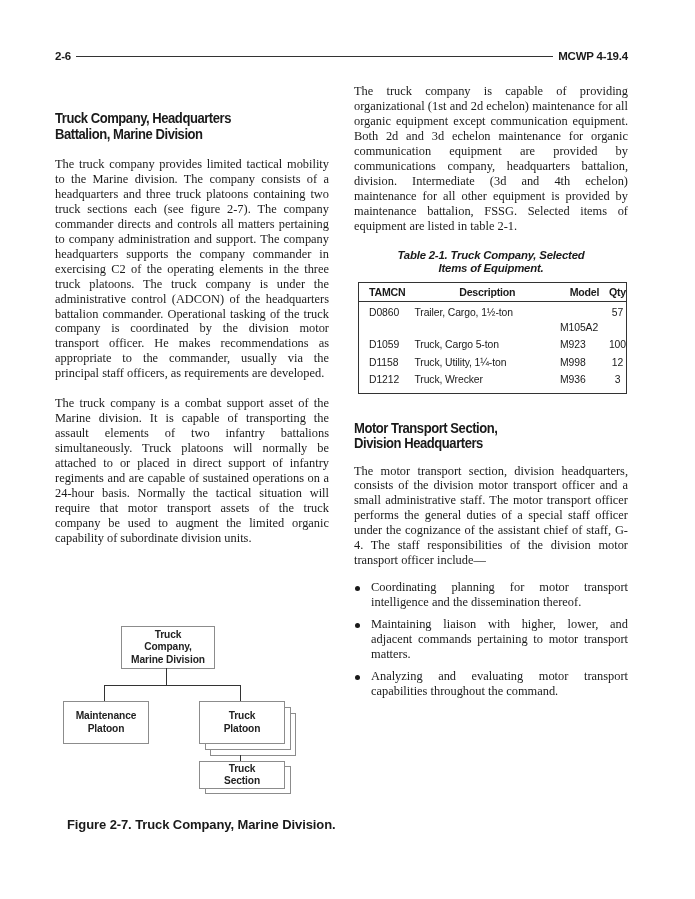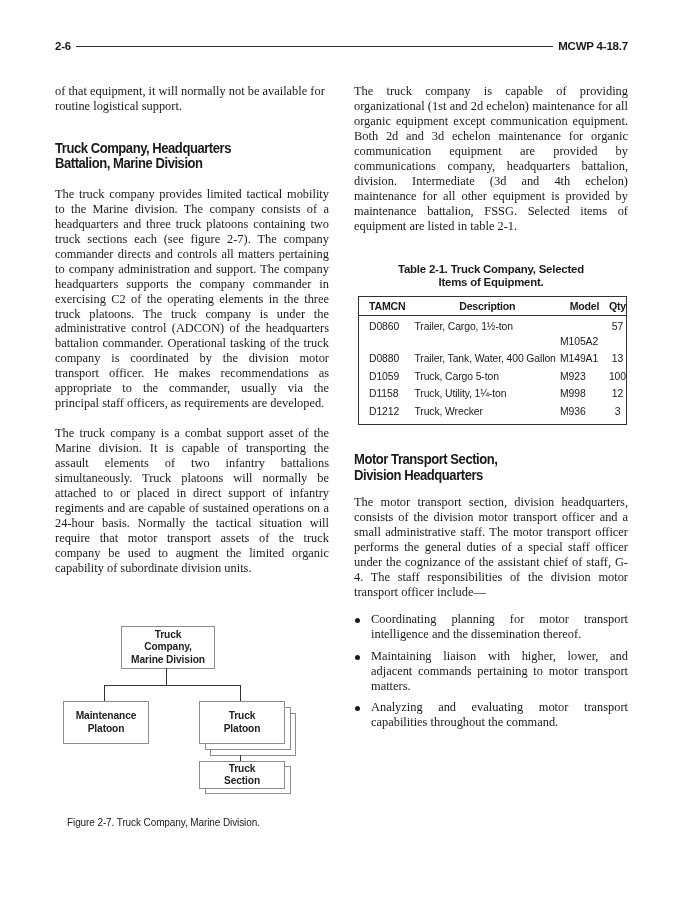--- a/index.html
+++ b/index.html
@@ -1,19 +1,19 @@
 <!DOCTYPE html>
 <html><head>
 <meta charset="utf-8">
 <style>
   html, body { margin: 0; padding: 0; background: #ffffff; }
   body { width: 695px; height: 899px; position: relative; overflow: hidden; color: #1a1a1a; }
 
   
-  .run-header { position: absolute; top: 38px; left: 55px; width: 573px; height: 16px; display: flex; align-items: center; }
+  .run-header { position: absolute; top: 48px; left: 55px; width: 573px; height: 16px; display: flex; align-items: center; }
   .run-header .pnum, .run-header .pub { font-family: "Liberation Sans", sans-serif; font-weight: bold; font-size: 11.5px; letter-spacing: -0.2px; }
   .run-header .rule { flex: 1; height: 0; border-top: 1px solid #333; margin: 0 5px; }
 
   .col { position: absolute; top: 84px; width: 274px; }
   .col.left { left: 55px; }
   .col.right { left: 354px; }
 
   p.body { font-family: "Liberation Serif", serif; font-size: 12.4px; line-height: 14.95px; margin: 0; text-align: justify; }
   h2.sec { font-family: "Liberation Sans", sans-serif; font-weight: bold; font-size: 14.2px; line-height: 15.5px; margin: 0; letter-spacing: -0.5px; transform: scaleX(0.92); transform-origin: left; width: 300px; }
 
@@ -29,33 +29,32 @@
 
   
   ul.bullets { list-style: none; margin: 0; padding: 0; }
   ul.bullets li { position: relative; padding-left: 17px; margin-bottom: 7px; font-family: "Liberation Serif", serif; font-size: 12.4px; line-height: 14.95px; text-align: justify; }
   ul.bullets li .dot { position: absolute; left: 1px; top: 6px; width: 5px; height: 5px; border-radius: 50%; background: #1a1a1a; }
 
   
   .org { position: absolute; left: 46px; top: 618px; width: 290px; height: 190px; }
   .box { position: absolute; background: #fff; border: 1px solid #8c8c8c; font-family: "Liberation Sans", sans-serif; font-weight: bold; font-size: 10.2px; line-height: 12.4px; text-align: center; display: flex; align-items: center; justify-content: center; color: #222; letter-spacing: -0.1px; }
   .line { position: absolute; background: #333; }
-  .fig-caption { position: absolute; left: 67px; top: 817px; font-family: "Liberation Sans", sans-serif; font-weight: normal; font-size: 10px; letter-spacing: -0.1px; }
+  .fig-caption { position: absolute; left: 67px; top: 817px; font-family: "Liberation Sans", sans-serif; font-weight: bold; font-size: 13px; letter-spacing: -0.1px; }
 </style>
 </head>
 <body>
 
 <div class="run-header">
   <span class="pnum">2-6</span>
   <span class="rule"></span>
-  <span class="pub">MCWP 4-18.7</span>
+  <span class="pub">MCWP 4-19.4</span>
 </div>
 
 <div class="col left">
-  <p class="body" style="text-align:left;">of that equipment, it will normally not be available for routine logistical support.</p>
 
   <h2 class="sec" style="margin-top:27px;">
     <span>Truck Company, Headquarters</span><br>
     <span>Battalion, Marine Division</span>
   </h2>
 
   <p class="body" style="margin-top:15px;">The truck company provides limited tactical mobility to the Marine division. The company consists of a headquarters and three truck platoons containing two truck sections each (see figure 2-7). The company commander directs and controls all matters pertaining to company administration and support. The company headquarters supports the company commander in exercising C2 of the operating elements in the three truck platoons. The truck company is under the administrative control (ADCON) of the headquarters battalion commander. Operational tasking of the truck company is coordinated by the division motor transport officer. He makes recommendations as appropriate to the commander, usually via the principal staff officers, as requirements are developed.</p>
 
   <p class="body" style="margin-top:15px;">The truck company is a combat support asset of the Marine division. It is capable of transporting the assault elements of two infantry battalions simultaneously. Truck platoons will normally be attached to or placed in direct support of infantry regiments and are capable of sustained operations on a 24-hour basis. Normally the tactical situation will require that motor transport assets of the truck company be used to augment the limited organic capability of subordinate division units.</p>
 </div>
@@ -98,46 +97,40 @@
       <span>Truck</span><br>
       <span>Section</span>
     </div>
   </div>
 </div>
 <div class="fig-caption">Figure 2-7. Truck Company, Marine Division.</div>
 
 <div class="col right">
   <p class="body">The truck company is capable of providing organizational (1st and 2d echelon) maintenance for all organic equipment except communication equipment. Both 2d and 3d echelon maintenance for organic communication equipment are provided by communications company, headquarters battalion, division. Intermediate (3d and 4th echelon) maintenance for all other equipment is provided by maintenance battalion, FSSG. Selected items of equipment are listed in table 2-1.</p>
 
-  <div class="tbl-caption" style="margin-top:29px;">
+  <div class="tbl-caption" style="margin-top:15px;font-style:italic;">
     <span>Table 2-1. Truck Company, Selected</span><br>
     <span>Items of Equipment.</span>
   </div>
 
   <table class="equip" style="margin-top:7px;">
     <thead>
       <tr>
         <th class="c-tam">TAMCN</th>
         <th class="c-desc" style="text-align:center;">Description</th>
         <th class="c-model" style="text-align:center;">Model</th>
         <th class="c-qty">Qty</th>
       </tr>
     </thead>
     <tbody>
       <tr>
         <td class="c-tam" style="padding-top:5px;">D0860</td>
         <td class="c-desc" style="padding-top:5px;">Trailer, Cargo, 1½-ton</td>
         <td class="c-model" style="padding-top:20px;">M105A2</td>
         <td class="c-qty" style="padding-top:5px;">57</td>
-      </tr>
-      <tr>
-        <td class="c-tam">D0880</td>
-        <td class="c-desc">Trailer, Tank, Water, 400 Gallon</td>
-        <td class="c-model">M149A1</td>
-        <td class="c-qty">13</td>
       </tr>
       <tr>
         <td class="c-tam">D1059</td>
         <td class="c-desc">Truck, Cargo 5-ton</td>
         <td class="c-model">M923</td>
         <td class="c-qty">100</td>
       </tr>
       <tr>
         <td class="c-tam">D1158</td>
         <td class="c-desc" style="padding-right:40px;">Truck, Utility, 1¼-ton</td>

